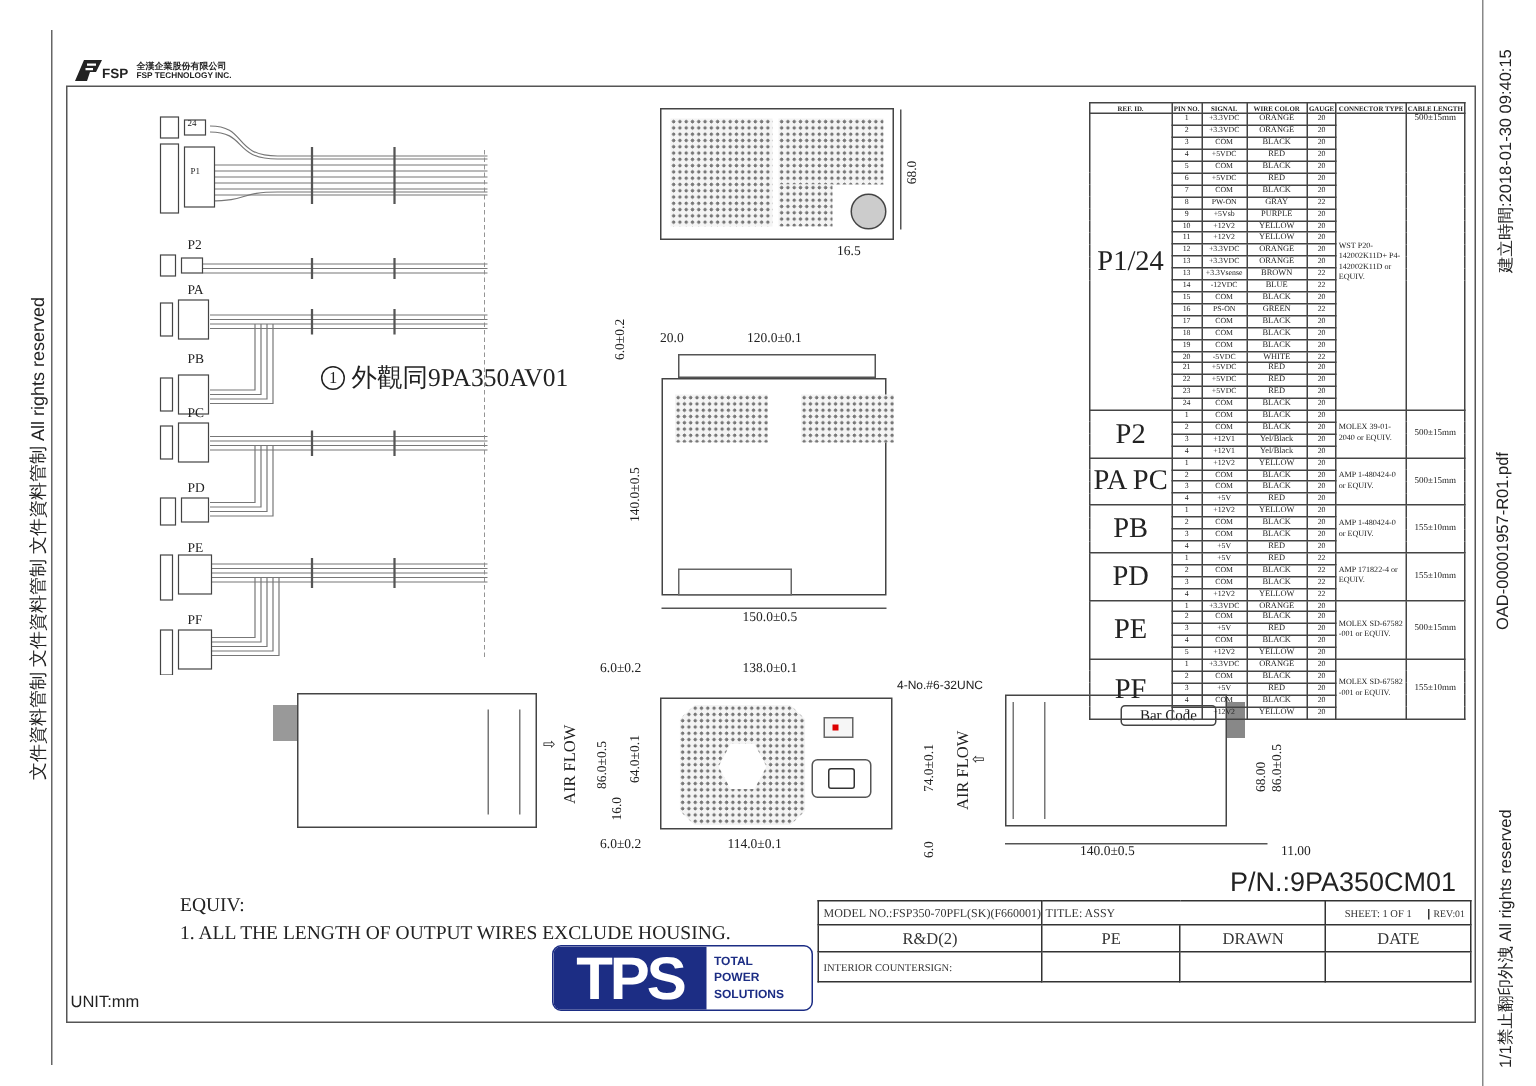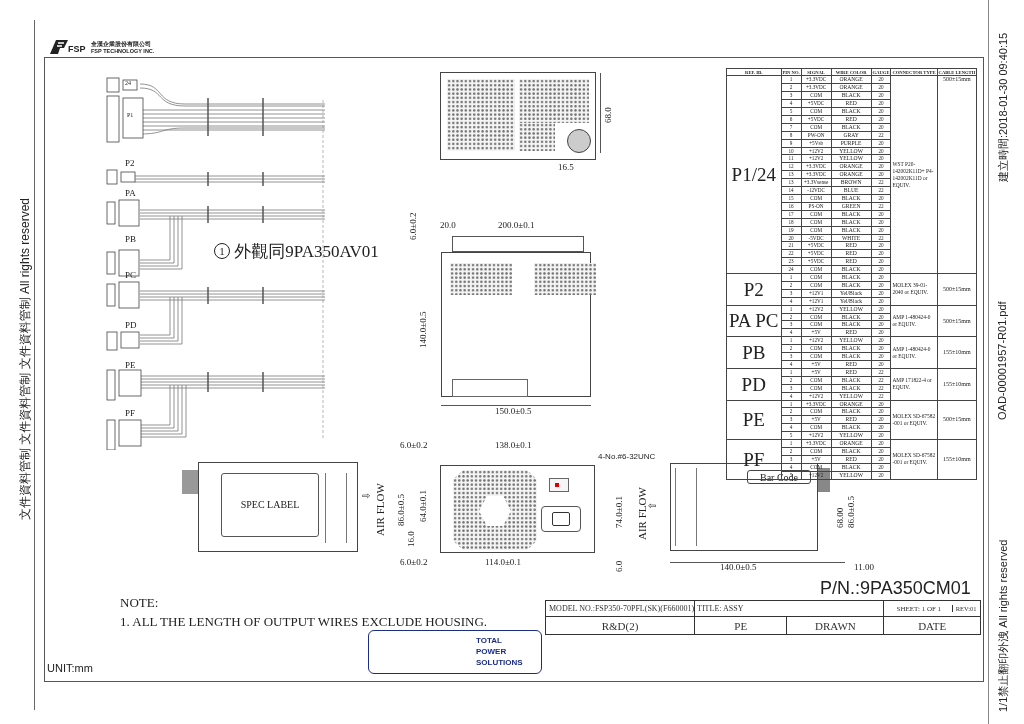--- a/index.html
+++ b/index.html
@@ -158,30 +158,27 @@
 <span class="dim" style="left:600px; top:110px; transform:rotate(-90deg);">68.0</span>
 <span class="dim" style="left:558px; top:162px;">16.5</span>
 
 <div class="box" style="left:441px; top:252px; width:150px; height:145px;">
   <div class="abs hatch" style="left:8px; top:10px; width:62px; height:32px;"></div>
   <div class="abs hatch" style="left:92px; top:10px; width:62px; height:32px;"></div>
   <div class="abs" style="left:10px; top:126px; width:76px; height:18px; border:1px solid #666;"></div>
 </div>
 <div class="abs" style="left:452px; top:236px; width:132px; height:16px; border:1px solid #555;"></div>
 <span class="dim" style="left:440px; top:220px;">20.0</span>
-<span class="dim" style="left:498px; top:220px;">200.0±0.1</span>
+<span class="dim" style="left:498px; top:220px;">120.0±0.1</span>
 <span class="dim" style="left:408px; top:240px; transform:rotate(-90deg); transform-origin:left top;">6.0±0.2</span>
 <span class="dim" style="left:418px; top:348px; transform:rotate(-90deg); transform-origin:left top;">140.0±0.5</span>
 <div class="line" style="left:441px; top:405px; width:150px; height:1px;"></div>
 <span class="dim" style="left:495px; top:406px;">150.0±0.5</span>
 
 <div class="box" style="left:198px; top:462px; width:160px; height:90px;">
-  <div class="abs" style="left:22px; top:10px; width:98px; height:64px; border:1px solid #555; border-radius:3px;">
-    <span class="abs" style="left:0; right:0; top:25px; text-align:center; font-size:10px;">SPEC LABEL</span>
-  </div>
   <div class="abs" style="left:126px; top:10px; width:22px; height:70px; border-left:1px solid #777; border-right:1px solid #777;"></div>
 </div>
 <div class="abs" style="left:182px; top:470px; width:16px; height:24px; background:#999;"></div>
 <span class="abs" style="left:362px; top:490px; font-size:10px;">⇨</span>
 <span class="vtext" style="left:374px; top:536px; font-size:11px; font-family:'Liberation Serif',serif;">AIR FLOW</span>
 
 <div class="box" style="left:440px; top:465px; width:155px; height:88px;">
   <div class="abs hatch" style="left:12px; top:4px; width:84px; height:80px; clip-path:polygon(12% 0,88% 0,100% 12%,100% 88%,88% 100%,12% 100%,0 88%,0 12%);"></div>
   <div class="abs" style="left:38px; top:30px; width:32px; height:30px; background:#fff; clip-path:polygon(25% 0,75% 0,100% 50%,75% 100%,25% 100%,0 50%);"></div>
   <div class="abs" style="left:108px; top:12px; width:20px; height:14px; border:1px solid #666; background:#f6f6f6;">
@@ -553,39 +550,46 @@
         <td>5</td>
         <td class="sig">+12V2</td>
         <td class="col">YELLOW</td>
         <td>20</td>
       </tr>
     </tbody>
 </table>
 
 <div class="abs sans" style="left:820px; top:578px; font-size:18px;">P/N.:9PA350CM01</div>
 
-<div class="abs" style="left:120px; top:595px; font-size:13px;">NOTE:</div>
+<div class="abs" style="left:120px; top:595px; font-size:13px;">EQUIV:</div>
 <div class="abs" style="left:120px; top:614px; font-size:13px; white-space:nowrap;">1. ALL THE LENGTH OF OUTPUT WIRES EXCLUDE HOUSING.</div>
 <div class="abs sans" style="left:47px; top:662px; font-size:11px;">UNIT:mm</div>
 
 <div class="abs" style="left:368px; top:630px; width:174px; height:44px; border:1px solid #1c2d84; border-radius:6px; overflow:hidden;">
+  <div class="abs sans" style="left:0; top:0; width:102px; height:44px; background:#1c2d84; color:#fff; font-weight:bold; font-size:40px; letter-spacing:-2px; line-height:44px; text-align:center;">TPS</div>
   <div class="abs sans" style="left:107px; top:4px; font-size:8px; font-weight:bold; color:#1c2d84; line-height:11px;">
     <div>TOTAL</div>
     <div>POWER</div>
     <div>SOLUTIONS</div>
   </div>
 </div>
 
 <table class="tb">
   <tbody>
       <tr style="height:16px;">
     <td colspan="1" style="font-size:8px; text-align:right; padding-left:3px; white-space:nowrap;">MODEL NO.:FSP350-70PFL(SK)(F660001)</td>
     <td colspan="2" style="font-size:8px; text-align:left; padding-left:2px;">TITLE: ASSY</td>
     <td style="font-size:7px; padding:0;"><span style="display:inline-block; width:70%;">SHEET: 1 OF 1</span><span style="display:inline-block; width:28%; border-left:1px solid #333; font-size:6.5px;">REV:01</span></td>
   </tr>
   <tr style="height:18px;">
     <td style="width:104px; font-size:11px;">R&amp;D(2)</td>
     <td style="width:108px; font-size:11px;">PE</td>
     <td style="width:108px; font-size:11px;">DRAWN</td>
     <td style="width:110px; font-size:11px;">DATE</td>
   </tr>
+  <tr style="height:20px;">
+    <td style="font-size:7px; text-align:left; padding-left:3px; white-space:nowrap;">INTERIOR COUNTERSIGN:</td>
+    <td></td>
+    <td></td>
+    <td></td>
+  </tr>
 </tbody>
   </table>
 
 </body></html>

